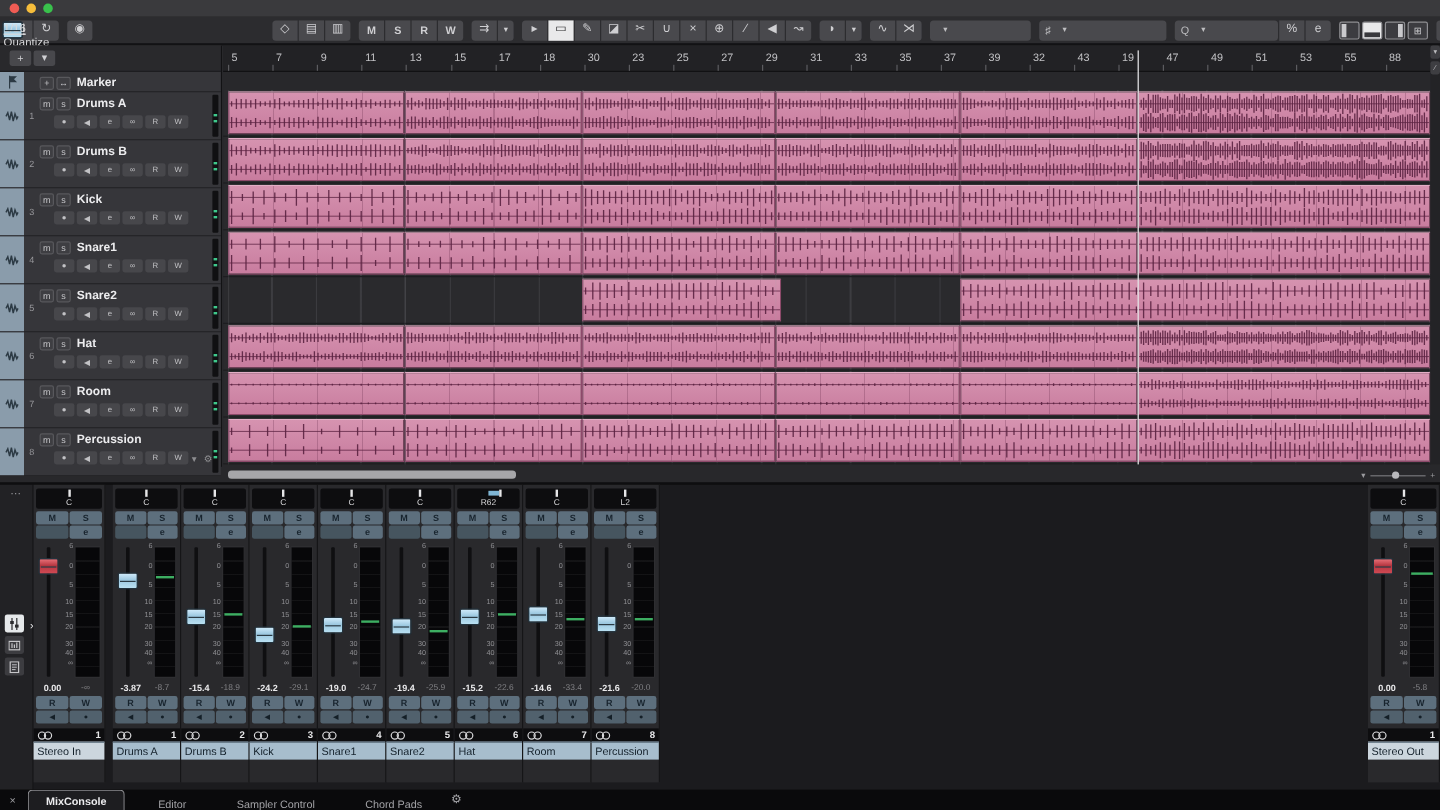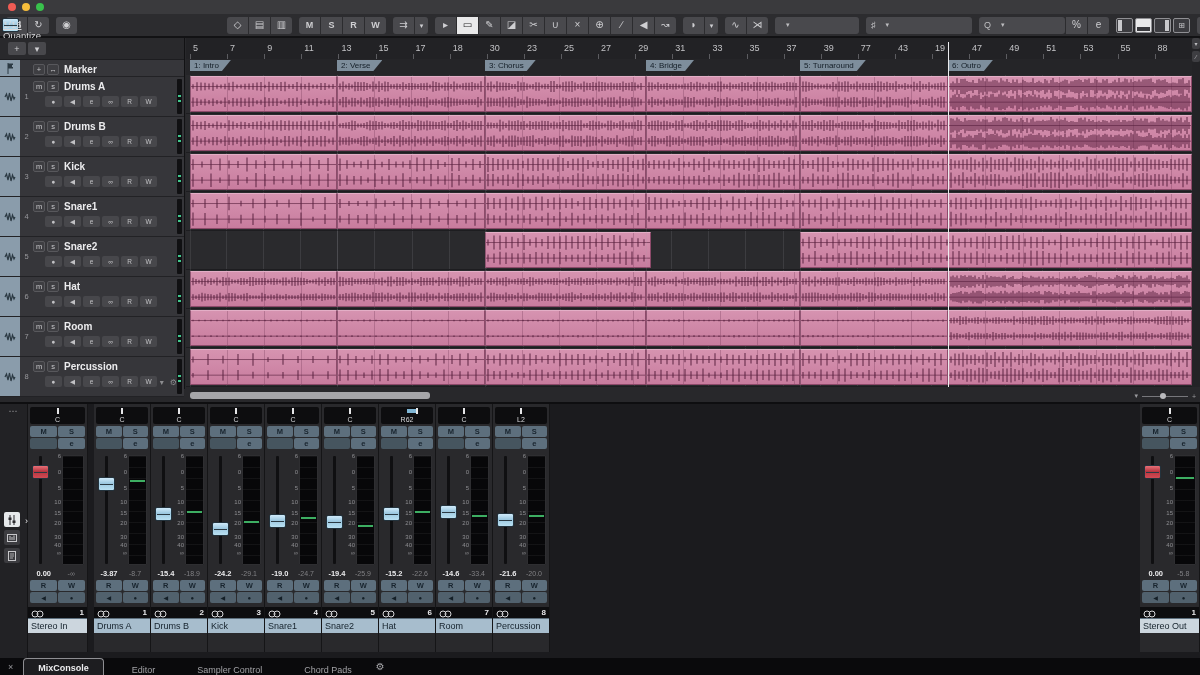--- a/index.html
+++ b/index.html
@@ -513,46 +513,38 @@
           <span class="rnum" style="left:489.3px">31</span>
           <i class="rtick" style="left:486.3px"></i>
           <span class="rnum" style="left:526.4px">33</span>
           <i class="rtick" style="left:523.4px"></i>
           <span class="rnum" style="left:563.5px">35</span>
           <i class="rtick" style="left:560.5px"></i>
           <span class="rnum" style="left:600.6px">37</span>
           <i class="rtick" style="left:597.6px"></i>
           <span class="rnum" style="left:637.7px">39</span>
           <i class="rtick" style="left:634.7px"></i>
-          <span class="rnum" style="left:674.8000000000001px">77</span>
+          <span class="rnum" style="left:674.8000000000001px">32</span>
           <i class="rtick" style="left:671.8000000000001px"></i>
           <span class="rnum" style="left:711.9px">43</span>
           <i class="rtick" style="left:708.9px"></i>
           <span class="rnum" style="left:749px">19</span>
           <i class="rtick" style="left:746px"></i>
           <span class="rnum" style="left:786.1px">47</span>
           <i class="rtick" style="left:783.1px"></i>
           <span class="rnum" style="left:823.2px">49</span>
           <i class="rtick" style="left:820.2px"></i>
           <span class="rnum" style="left:860.3000000000001px">51</span>
           <i class="rtick" style="left:857.3000000000001px"></i>
           <span class="rnum" style="left:897.4000000000001px">53</span>
           <i class="rtick" style="left:894.4000000000001px"></i>
           <span class="rnum" style="left:934.5px">55</span>
           <i class="rtick" style="left:931.5px"></i>
           <span class="rnum" style="left:971.6px">88</span>
           <i class="rtick" style="left:968.6px"></i>
-        </div>
-      <div id="mlane">
-          <div class="mflag" style="left:4px">1: Intro</div>
-          <div class="mflag" style="left:151px">2: Verse</div>
-          <div class="mflag" style="left:299px">3: Chorus</div>
-          <div class="mflag" style="left:460px">4: Bridge</div>
-          <div class="mflag" style="left:614px">5: Turnaround</div>
-          <div class="mflag" style="left:762px">6: Outro</div>
         </div>
       <div id="lanes">
           <div class="lane">
             <div class="clip" style="left:4px;width:147px">
               <svg width="145" height="34" viewBox="0 0 145 34">
                 <path d="M0 9.520000000000001H145M0 25.16H145" stroke="#5b2241" stroke-width="0.8" opacity="0.8" fill="none"></path>
                 <path d="M2 7.3V11.8M6 5.2V13.9M10 5.6V13.4M14 5.8V13.2M18 6.5V12.5M22 5.4V13.7M26 7.4V11.7M30 7.6V11.4M34 6.7V12.3M38 5.8V13.2M42 4.7V14.3M46 7.5V11.5M50 7.5V11.6M54 6.7V12.4M58 6.4V12.6M62 6.3V12.7M66 5.5V13.6M70 4.9V14.1M74 7.7V11.3M78 4.7V14.4M82 6.2V12.8M86 6.7V12.4M90 4.9V14.1M94 4.8V14.3M98 7.2V11.8M102 6.9V12.1M106 5.0V14.1M110 6.4V12.6M114 6.9V12.2M118 5.7V13.4M122 7.6V11.4M126 7.4V11.7M130 6.1V12.9M134 6.1V12.9M138 7.5V11.5M142 7.0V12.0M2 20.6V29.7M6 21.2V29.1M10 22.5V27.9M14 21.7V28.6M18 23.1V27.2M22 21.4V28.9M26 23.1V27.2M30 23.4V27.0M34 20.5V29.9M38 23.1V27.2M42 20.9V29.4M46 21.6V28.7M50 20.7V29.7M54 21.4V28.9M58 20.4V29.9M62 21.1V29.2M66 23.2V27.2M70 22.7V27.7M74 20.3V30.0M78 21.1V29.2M82 21.2V29.1M86 21.2V29.1M90 23.4V26.9M94 22.8V27.5M98 20.9V29.4M102 21.3V29.0M106 20.6V29.7M110 22.4V28.0M114 23.2V27.1M118 21.5V28.8M122 22.1V28.2M126 20.9V29.4M130 23.4V26.9M134 22.1V28.2M138 22.7V27.7M142 20.2V30.1" stroke="#5b2241" stroke-width="1.1" opacity="0.9" fill="none"></path>
               </svg>
               <div class="grid"></div>
             </div>

